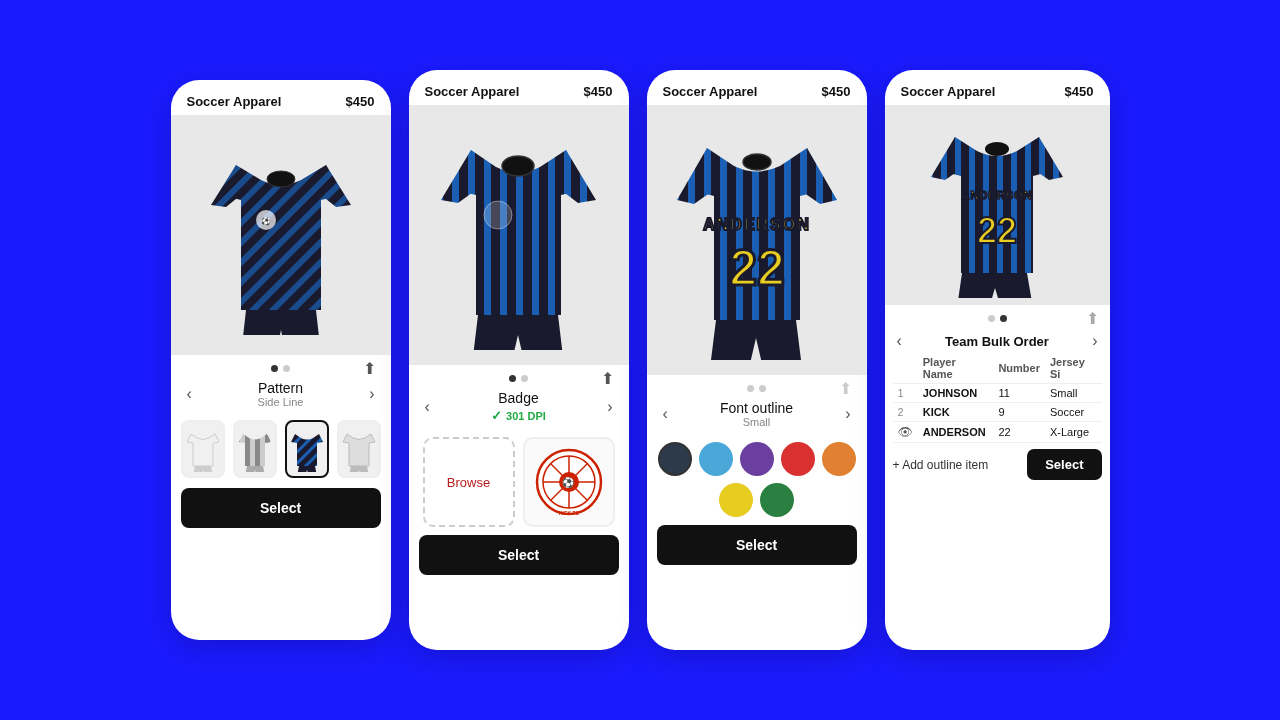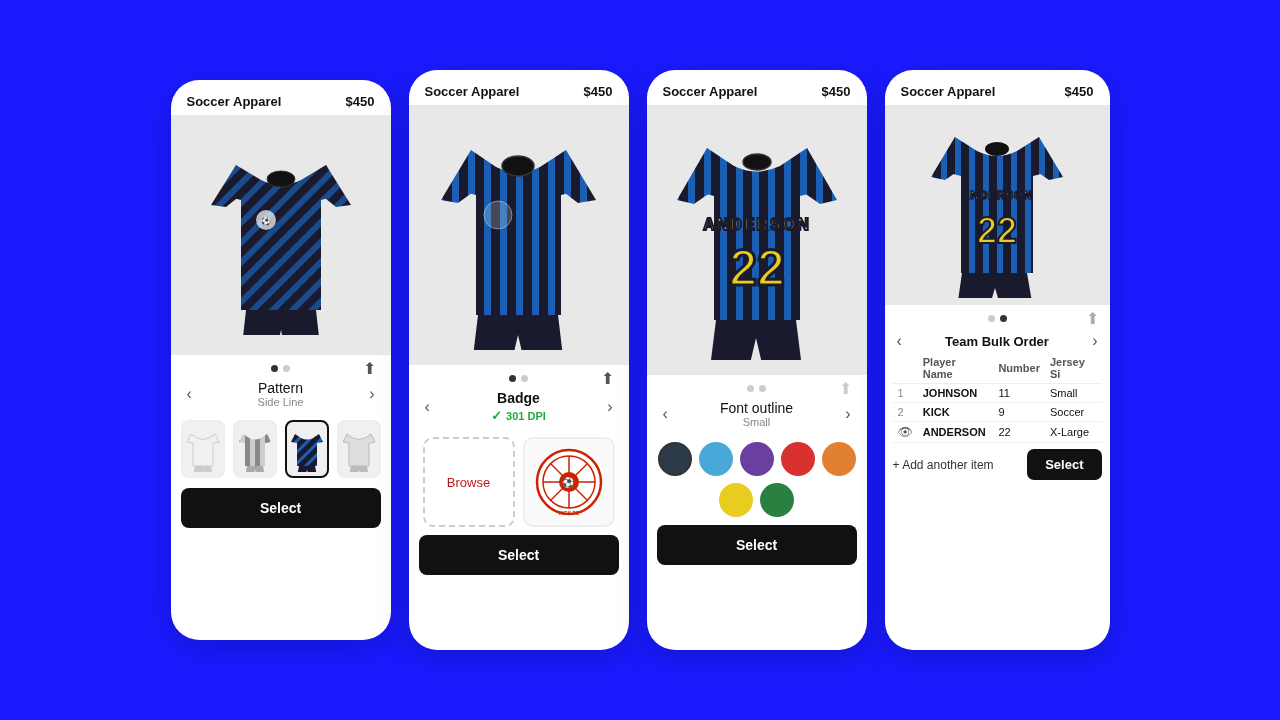--- a/index.html
+++ b/index.html
@@ -393,21 +393,21 @@
   <div style="position:relative; padding: 2px 0;">
     <div class="dot-row">
       <div class="dot active"></div>
       <div class="dot"></div>
     </div>
     <span class="share-icon" style="position:absolute;right:14px;top:4px;">⬆</span>
   </div>
   <div class="nav-row">
     <span class="nav-arrow">‹</span>
     <div class="section-label">
-      <div class="main-label" style="font-weight:700;">Badge</div>
+      <div class="main-label" style="font-weight:400;">Badge</div>
       <div class="badge-dpi">
         <span style="color:#22aa44; font-size:13px;">✓</span>
         <span>301 DPI</span>
       </div>
     </div>
     <span class="nav-arrow">›</span>
   </div>
   <div class="badge-area">
     <div class="browse-box">
       <span>Browse</span>
@@ -555,16 +555,16 @@
         <tr>
           <td><span class="eye-icon">👁</span></td>
           <td><strong>ANDERSON</strong></td>
           <td>22</td>
           <td>X-Large</td>
         </tr>
       </tbody>
     </table>
   </div>
   <div class="add-item-row">
-    <button class="add-item-btn">+ Add another item</button>
+    <button class="add-item-btn">+ Add outline item</button>
     <button class="bulk-select-btn">Select</button>
   </div>
 </div>
 
 </body></html>

